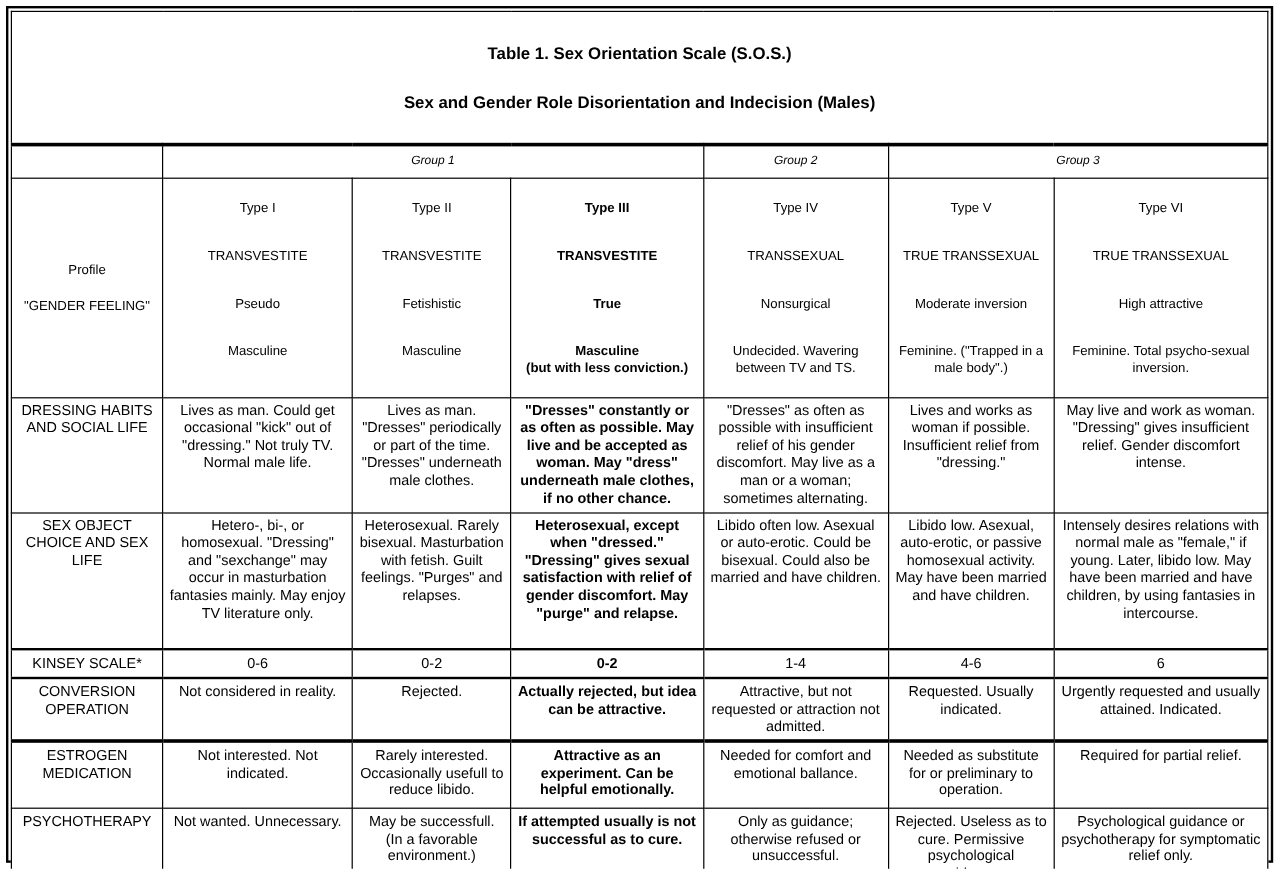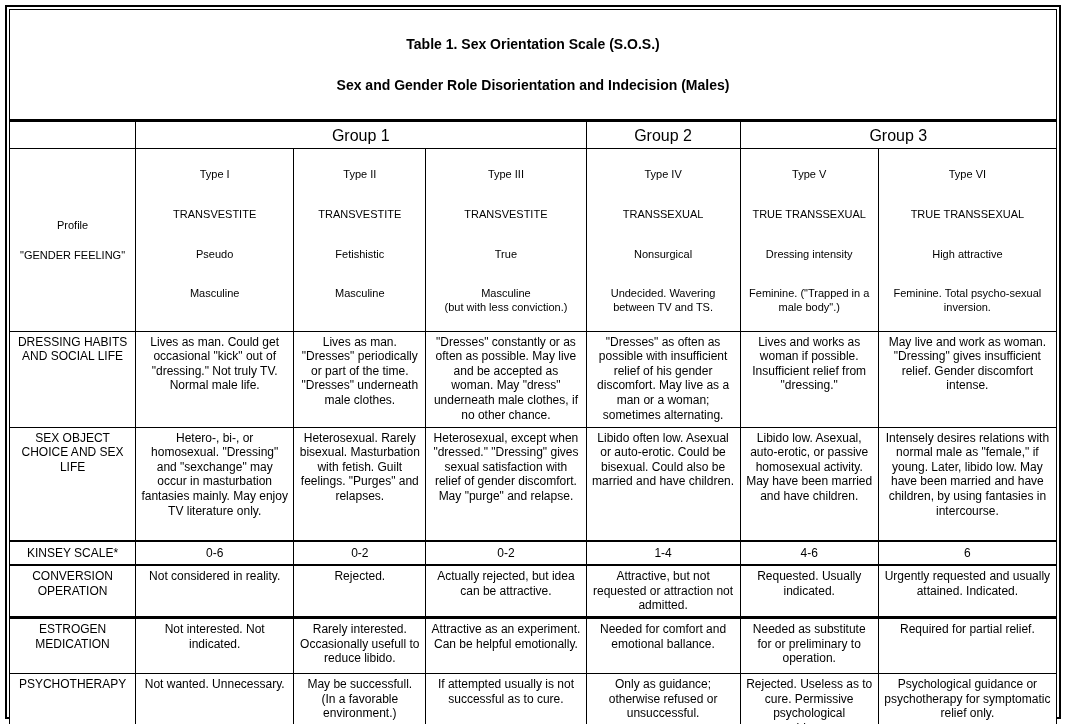--- a/index.html
+++ b/index.html
@@ -29,35 +29,36 @@
     vertical-align: top;
     text-align: center;
     font-size: 12px;
     line-height: 1.22;
     padding: 3px 5px;
     white-space: pre-line;
     overflow: hidden;
   }
   
   td.bl2 { border-left-width: 2px; }
-  td.bld { border-left: 3px double #000; }
+  td.bld { border-left: 3px double #000; font-weight: bold; }
 
   
   tr.r-title td {
     border-bottom: 3px solid #000;
     vertical-align: middle;
     font-weight: bold;
     font-size: 14px;
     line-height: 1.45;
     padding: 4px;
   }
   
   tr.r-group td {
     vertical-align: middle;
-    font-size: 16px;
+    font-size: 10px;
+    font-style: italic;
   }
   
   tr.r-profile td { padding-top: 5px; font-size: 11px; }
   tr.r-profile td.lab { vertical-align: middle; }
   .pline { margin-bottom: 13px; }
   .pline:last-child { margin-bottom: 0; }
   .lab-gap { margin-bottom: 3px; }
 
   tr.r-kinsey td {
     border-top: 2px solid #000;
@@ -134,21 +135,21 @@
       </td>
       <td class="bl2">
         <div class="pline">Type IV</div>
         <div class="pline">TRANSSEXUAL</div>
         <div class="pline">Nonsurgical</div>
         <div class="pline">Undecided. Wavering between TV and TS.</div>
       </td>
       <td class="bl2">
         <div class="pline">Type V</div>
         <div class="pline">TRUE TRANSSEXUAL</div>
-        <div class="pline">Dressing intensity</div>
+        <div class="pline">Moderate inversion</div>
         <div class="pline">Feminine. ("Trapped in a male body".)</div>
       </td>
       <td class="bl2">
         <div class="pline">Type VI</div>
         <div class="pline">TRUE TRANSSEXUAL</div>
         <div class="pline">High attractive</div>
         <div class="pline">Feminine. Total psycho-sexual inversion.</div>
       </td>
     </tr>
 

